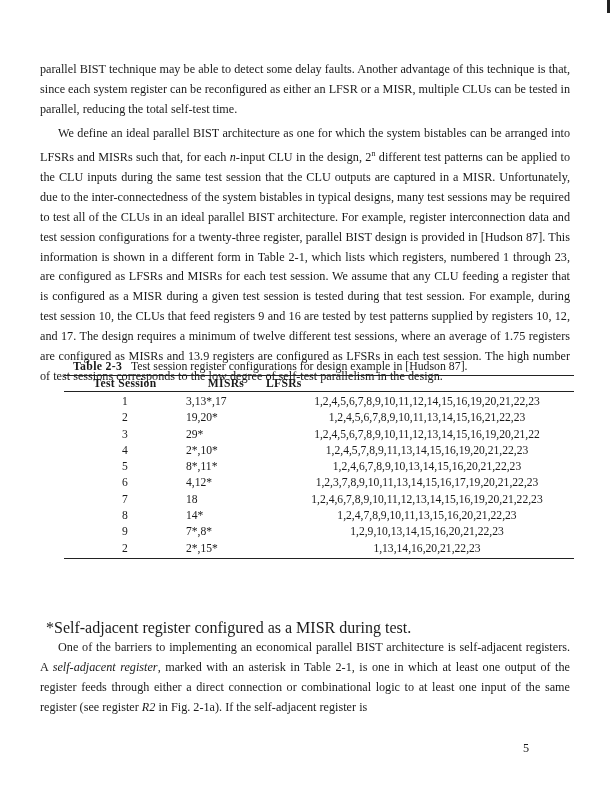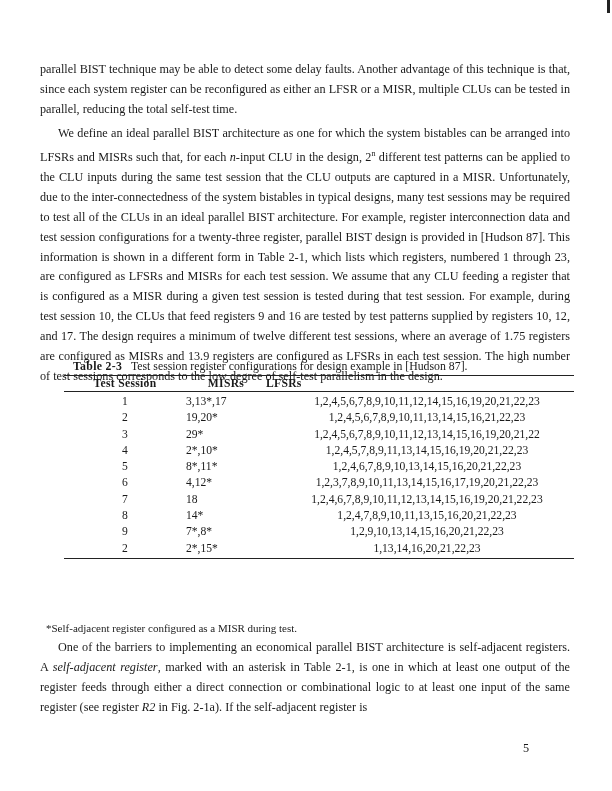--- a/index.html
+++ b/index.html
@@ -15,21 +15,21 @@
   .caption .lbl { font-weight: bold; margin-right: 6px; letter-spacing: 0.3px; }
   table.reg { position: absolute; left: 64px; top: 375px; width: 510px; border-collapse: collapse; font-size: 11.6px; }
   table.reg thead th { font-weight: bold; padding: 1px 0 1px 0; border-top: 1.5px solid #222; border-bottom: 1.5px solid #222; letter-spacing: 0.3px; }
   table.reg td { padding: 0; height: 16.3px; line-height: 16.3px; white-space: nowrap; }
   table.reg tbody tr:first-child td { padding-top: 2px; }
   table.reg tbody tr:last-child td { border-bottom: 1.5px solid #222; padding-bottom: 1px; }
   .c-session { width: 122px; text-align: center; }
   .c-misr { width: 80px; }
   .c-lfsr { text-align: center; padding-left: 14px !important; }
   th.c-lfsr { text-align: left; padding-left: 0 !important; }
-  .footnote { position: absolute; left: 46px; top: 620px; font-size: 11px; line-height: 16px; }
+  .footnote { position: absolute; left: 46px; top: 620px; font-size: 16px; line-height: 16px; }
   .p3 { top: 638px; }
   .page-num { position: absolute; left: 523px; top: 741px; font-size: 12.2px; }
 </style>
 </head>
 <body>
 
 <div class="corner-mark"></div>
 
 <div class="text-block p1">
   <p>parallel BIST technique may be able to detect some delay faults.  Another advantage of this technique is that, since each system register can be reconfigured as either an LFSR or a MISR, multiple CLUs can be tested in parallel, reducing the total self-test time.</p>

